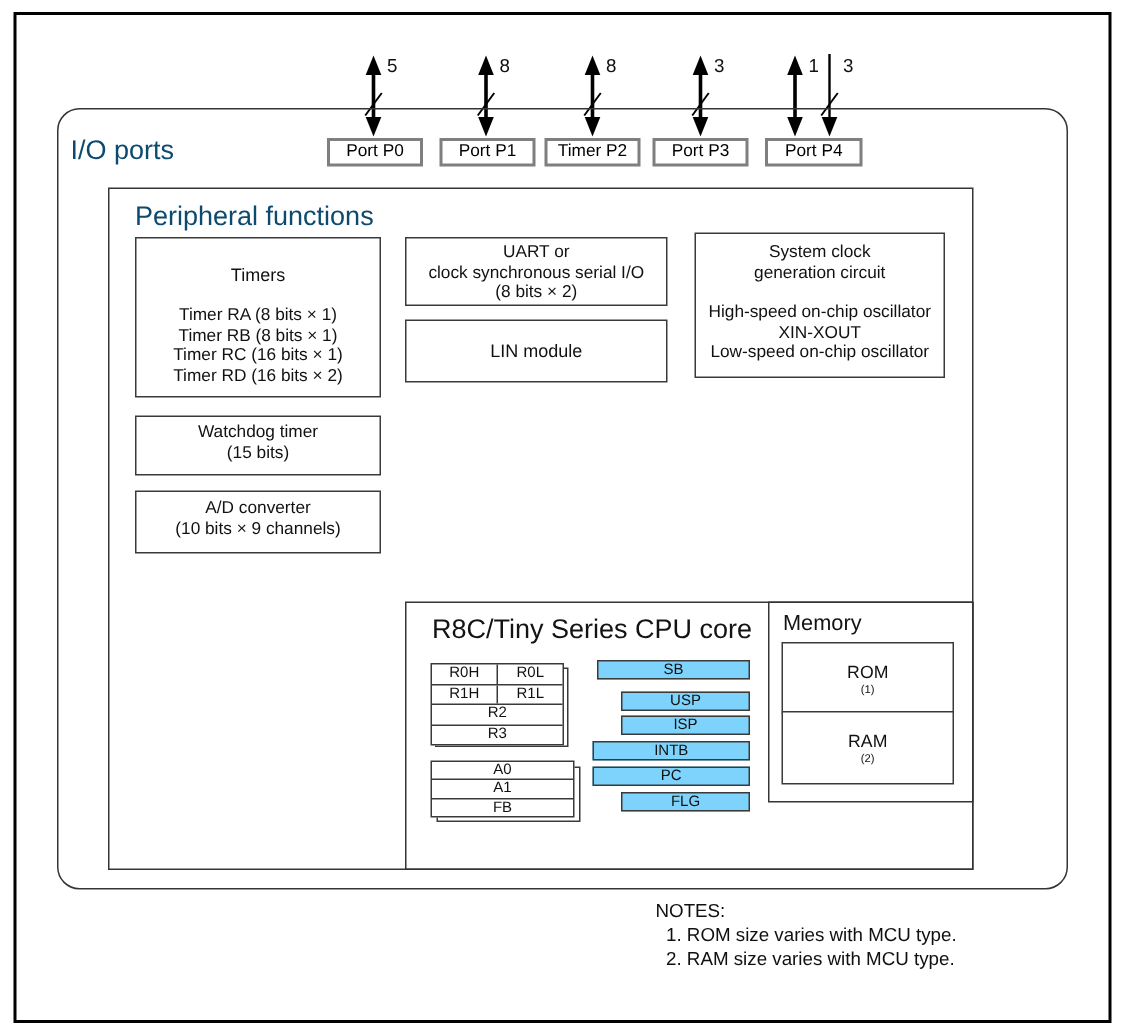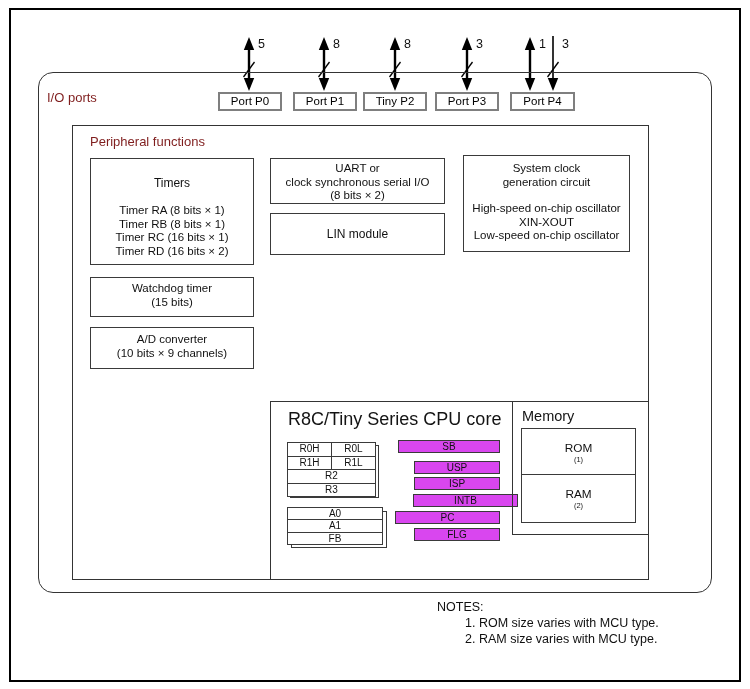--- a/index.html
+++ b/index.html
@@ -3,52 +3,52 @@
 <meta charset="utf-8">
 <style>
   html,body{margin:0;padding:0;background:#fff;}
   .stage{
     position:relative;width:750px;height:689px;background:#fff;
     font-family:"Liberation Sans",sans-serif;color:#111;overflow:hidden;
   }
   .abs{position:absolute;}
   .outer-frame{left:9px;top:8px;width:728px;height:670px;border:2.4px solid #000;}
   .io-box{left:38px;top:72px;width:672px;height:519px;border:1.6px solid #343434;border-radius:15px;}
-  .section-label{font-size:13px;color:#7f1d1d;}
+  .section-label{font-size:18px;color:#0c4a6e;}
   .port{
     top:92px;height:15px;border:2px solid #7f7f7f;background:#fff;
     text-align:center;font-size:11.5px;line-height:15px;color:#000;
   }
   .arrow{top:36px;width:24px;height:56px;}
   .bus-label{top:37px;font-size:12.5px;color:#101010;}
   .outline{border:1.4px solid #3a3a3a;background:#fff;}
   .center-text{text-align:center;}
   .small{font-size:11.5px;line-height:13.5px;}
   .box-title{font-size:12px;line-height:14px;text-align:center;}
   .flex-center{display:flex;align-items:center;justify-content:center;}
   .cpu-title{font-size:18px;color:#131313;}
   .mem-title{font-size:14.5px;color:#131313;}
   .reg{
-    border:1.3px solid #3a3a3a;background:#d946ef;text-align:center;
+    border:1.3px solid #3a3a3a;background:#7dd3fc;text-align:center;
     font-size:10px;line-height:11px;height:11px;
   }
   .bank-shadow{border:1.3px solid #3a3a3a;background:#fff;}
   .bank{border:1.3px solid #3a3a3a;background:#fff;}
   .bank-row{display:flex;border-top:1px solid #3a3a3a;}
   .bank-row:first-child{border-top:none;}
   .bank-cell{flex:1;text-align:center;font-size:10px;}
   .bank-cell.split{border-right:1px solid #3a3a3a;}
   .gp-row{height:12.5px;}
   .gp-row .bank-cell{line-height:12.5px;}
   .ad-row{height:11.4px;}
   .ad-row .bank-cell{line-height:11.4px;}
   .mem-sub{font-size:11.8px;flex-direction:column;}
   .mem-sub sup{font-size:7.5px;}
   .notes{font-size:12.5px;line-height:16px;color:#101010;}
-  .notes-items{margin-left:28px;}
+  .notes-items{margin-left:7px;}
   svg line,svg polygon{stroke:#000;}
   svg polygon{fill:#000;stroke:none;}
 </style>
 </head>
 <body>
 
 <div class="stage">
 
   <div class="abs outer-frame"></div>
 
@@ -92,21 +92,21 @@
   <span class="abs bus-label" style="left:404px">8</span>
   <span class="abs bus-label" style="left:476px">3</span>
   <span class="abs bus-label" style="left:539px">1</span>
   <span class="abs bus-label" style="left:562px">3</span>
 
   <div class="abs io-box"></div>
   <span class="abs section-label" style="left:47px;top:90px">I/O ports</span>
 
   <div class="abs port" style="left:218px;width:60px">Port P0</div>
   <div class="abs port" style="left:293px;width:60px">Port P1</div>
-  <div class="abs port" style="left:363px;width:60px">Tiny P2</div>
+  <div class="abs port" style="left:363px;width:60px">Timer P2</div>
   <div class="abs port" style="left:435px;width:60px">Port P3</div>
   <div class="abs port" style="left:510px;width:61px">Port P4</div>
 
   <div class="abs" style="left:72px;top:125px;width:575px;height:453px;border:1.6px solid #343434"></div>
   <span class="abs section-label" style="left:90px;top:134px">Peripheral functions</span>
 
   <div class="abs outline" style="left:90px;top:158px;width:162px;height:105px">
     <div class="box-title" style="margin-top:17px">Timers</div>
     <div style="margin-top:14px">
       <div class="small center-text">Timer RA (8 bits × 1)</div>
@@ -173,21 +173,21 @@
       <div class="bank-cell">A1</div>
     </div>
     <div class="bank-row ad-row">
       <div class="bank-cell">FB</div>
     </div>
   </div>
 
   <div class="abs reg" style="left:398px;top:440px;width:100px">SB</div>
   <div class="abs reg" style="left:414px;top:461px;width:84px">USP</div>
   <div class="abs reg" style="left:414px;top:477px;width:84px">ISP</div>
-  <div class="abs reg" style="left:413px;top:494px;width:103px">INTB</div>
+  <div class="abs reg" style="left:395px;top:494px;width:103px">INTB</div>
   <div class="abs reg" style="left:395px;top:511px;width:103px">PC</div>
   <div class="abs reg" style="left:414px;top:528px;width:84px">FLG</div>
 
   <div class="abs" style="left:512px;top:401px;width:135px;height:132px;border:1.5px solid #343434"></div>
   <span class="abs mem-title" style="left:522px;top:408px">Memory</span>
   <div class="abs outline flex-center mem-sub" style="left:521px;top:428px;width:113px;height:46px">
     <span>ROM</span>
       <sup>(1)</sup>
   </div>
   <div class="abs outline flex-center mem-sub" style="left:521px;top:474px;width:113px;height:47px">

